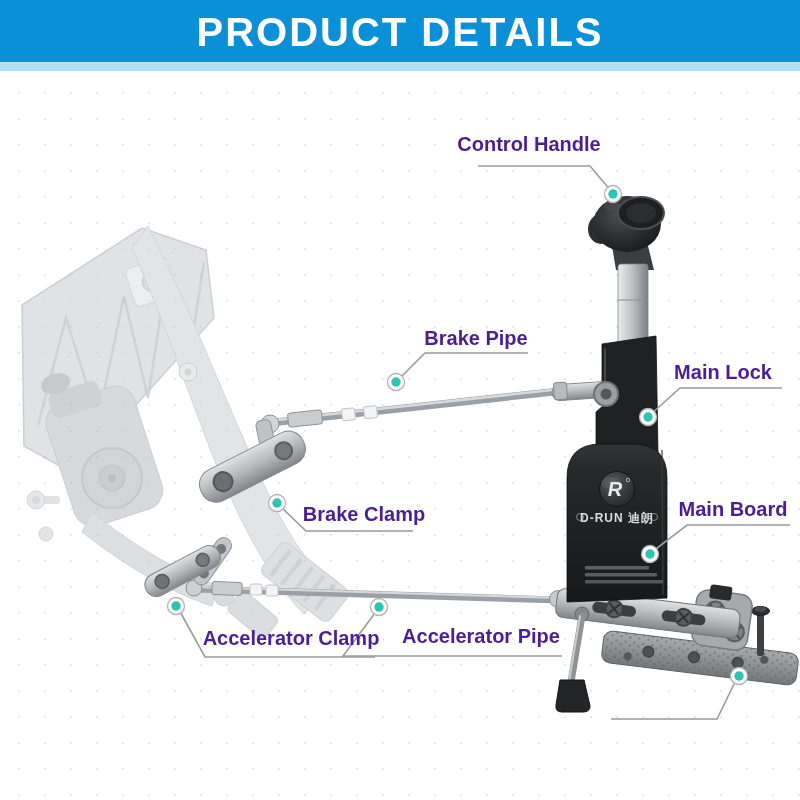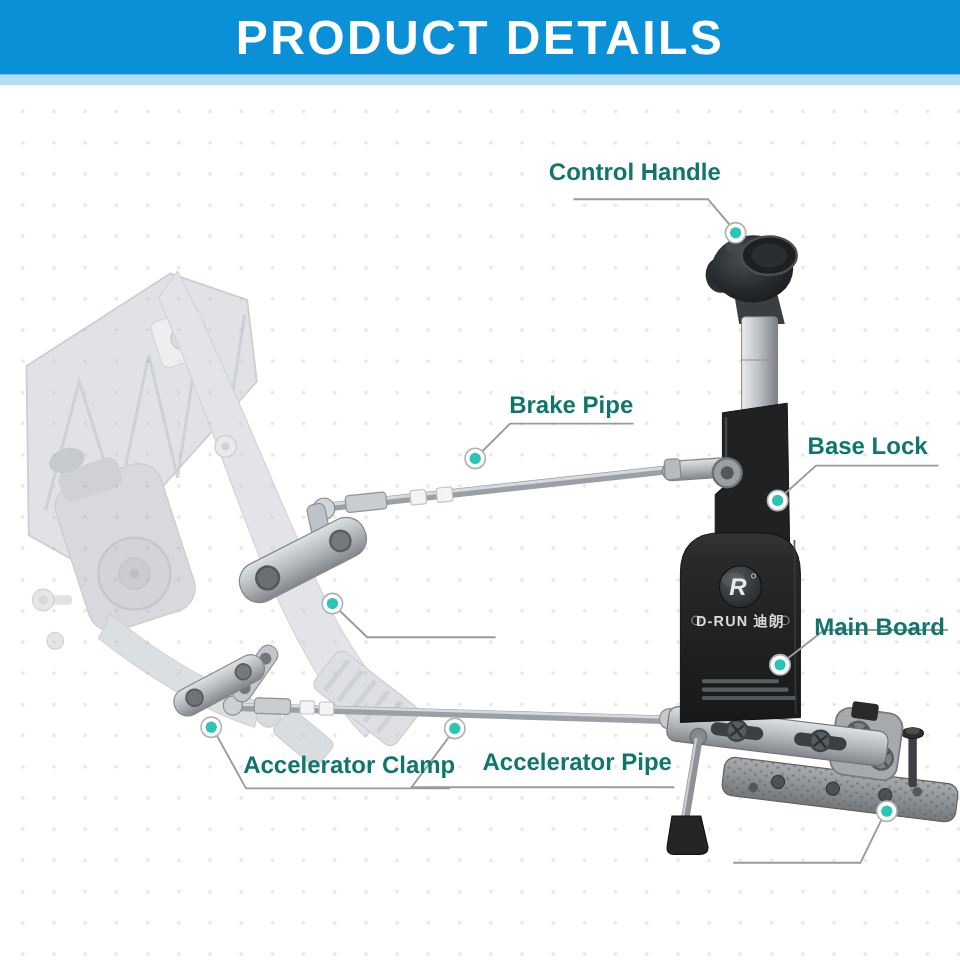--- a/index.html
+++ b/index.html
@@ -18,28 +18,28 @@
   }
   .banner-title {
     color:#ffffff; font-size:40px; font-weight:bold; letter-spacing:2px; margin:0;
   }
   .banner-strip {
     position:absolute; left:0; top:62px; width:800px; height:9px; background:#b3e0f4;
   }
   .illustration { position:absolute; left:0; top:0; }
   .callout-label {
     position:absolute; transform:translateX(-50%);
-    font-size:20px; font-weight:600; color:#0f766e;
+    font-size:20px; font-weight:600; color:#4c1d95;
     letter-spacing:0px; white-space:nowrap;
   }
   .lbl-control-handle    { left:529px; top:133px; }
   .lbl-brake-pipe        { left:476px; top:327px;text-align:center; }
   .lbl-brake-lock        { left:723px; top:361px; }
   .lbl-brake-clamp       { left:364px; top:503px; }
-  .lbl-main-board        { left:733px; top:512px; }
+  .lbl-main-board        { left:733px; top:498px; }
   .lbl-accelerator-clamp { left:291px; top:627px; }
   .lbl-accelerator-pipe  { left:481px; top:625px; }
   .lbl-base-bracket      { left:661px; top:689px; }
 </style>
 </head>
 <body>
 
 <div class="stage">
 
   <div class="dots-bg"></div>
@@ -290,18 +290,19 @@
       </g>
       <g>
         <circle cx="739" cy="676" r="8.5" fill="#ffffff" stroke="#b0b3b5" stroke-width="1.3"></circle>
         <circle cx="739" cy="676" r="4.7" fill="#2cc4b3"></circle>
       </g>
     </g>
   </svg>
 
   <div class="callout-label lbl-control-handle">Control Handle</div>
   <div class="callout-label lbl-brake-pipe">Brake Pipe</div>
-  <div class="callout-label lbl-brake-lock">Base Lock</div>
+  <div class="callout-label lbl-brake-lock">Main Lock</div>
+  <div class="callout-label lbl-brake-clamp">Brake Clamp</div>
   <div class="callout-label lbl-main-board">Main Board</div>
   <div class="callout-label lbl-accelerator-pipe">Accelerator Pipe</div>
   <div class="callout-label lbl-accelerator-clamp">Accelerator Clamp</div>
 
 </div>
 
 </body></html>

